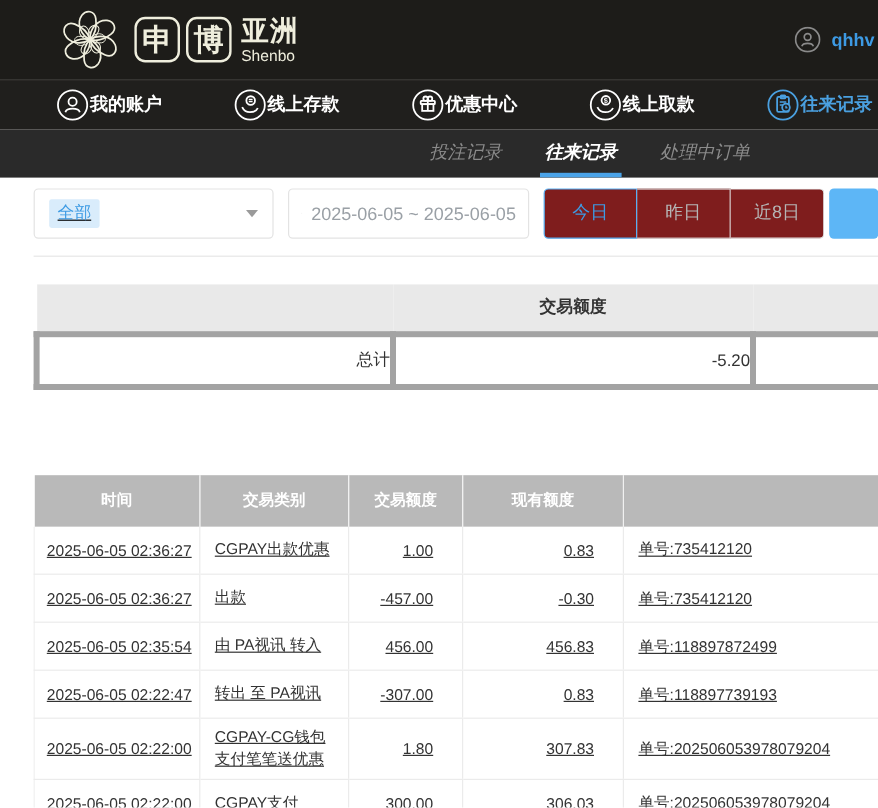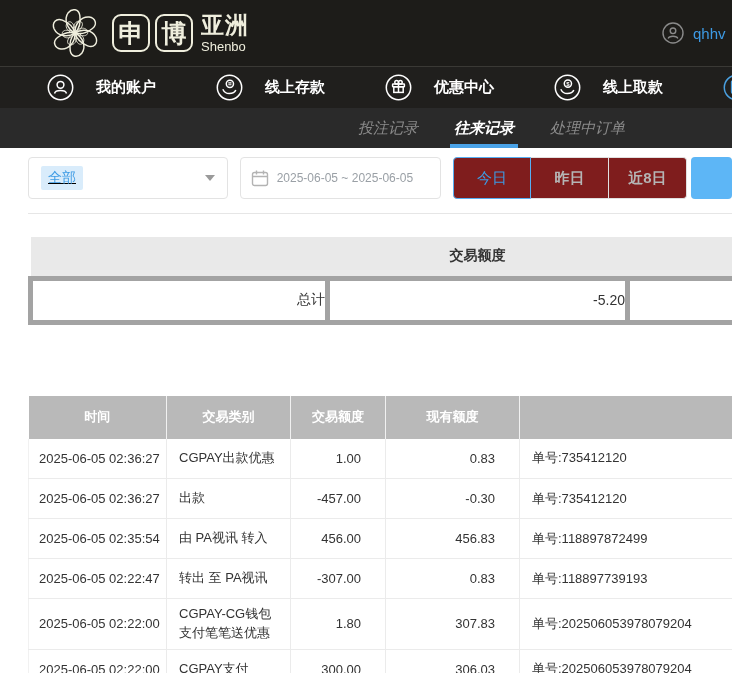--- a/index.html
+++ b/index.html
@@ -10,71 +10,71 @@
   
   .topbar { height:66px; background:#1d1c19; display:flex; align-items:center; position:relative; overflow:hidden; }
   .logo-wrap { display:flex; align-items:center; margin-left:46px; }
   .flower { width:58px; height:58px; margin-right:8px; }
   .char-box { width:38px; height:38px; border:2.5px solid #efeedd; border-radius:9px; color:#efeedd;
     font-size:25px; font-weight:bold; display:flex; align-items:center; justify-content:center; margin-right:5px; }
   .region-stack { color:#efeedd; line-height:1; margin-left:3px; }
   .region { font-size:23px; font-weight:bold; letter-spacing:1px; }
   .subtitle { font-size:13px; margin-top:3px; }
   .user-area { position:absolute; left:662px; top:0; height:100%; display:flex; align-items:center; gap:9px; }
-  .username { color:#3d9ae4; font-size:15px; white-space:nowrap; }
+  .username { color:#3d9ae4; font-size:15px; white-space:nowrap;font-weight:bold; }
 
   
   .navbar { height:42px; background:#201f1d; border-top:1px solid #3a3935; display:flex; align-items:center;
     padding-left:47px; gap:60px; overflow:hidden; }
-  .nav-item { display:flex; align-items:center; gap:22px; color:#fff; font-size:15px; font-weight:bold;
+  .nav-item { display:flex; align-items:center; gap:1px; color:#fff; font-size:15px; font-weight:bold;
     white-space:nowrap; cursor:pointer; flex:none; }
   .nav-item.active { color:#4aa0e0; }
   .nav-item svg { display:block; }
 
   
   .tabbar { height:40px; background:#2a2a2a; display:flex; padding-left:358px; gap:36px; overflow:hidden; }
   .tab { color:#8b8b8b; font-size:15px; line-height:40px; position:relative; white-space:nowrap; cursor:pointer;font-style:italic; }
   .tab.active { color:#fff; font-weight:bold; }
   .tab.active::after { content:""; position:absolute; left:-4px; right:-4px; bottom:0; height:4px; background:#4aa3e8; }
 
   
   .content { padding-left:28px; }
 
   .filter-row { margin-top:9px; display:flex; height:42px; }
   .select-box { width:212px; height:42px; border:1px solid #e3e3e3; border-radius:4px; display:flex;
     align-items:center; justify-content:space-between; padding:0 12px; margin-right:12px; cursor:pointer; background:#fff;text-decoration:underline; }
   .chip { background:#d9ecfb; color:#3d9be4; font-size:14px; padding:3px 7px; border-radius:2px; }
   .caret { width:0; height:0; border-left:5px solid transparent; border-right:5px solid transparent;
     border-top:6px solid #9a9a9a; }
   .date-box { width:214px; height:42px; border:1px solid #e3e3e3; border-radius:4px; display:flex;
-    align-items:center; gap:8px; padding:0 10px; margin-right:12px; color:#9aa0a6; font-size:12px;
+    align-items:center; gap:8px; padding:0 10px; margin-right:12px; color:#9aa0a6; font-size:15px;
     white-space:nowrap; overflow:hidden; cursor:pointer; background:#fff; }
   .quick-group { display:flex; }
   .quick-btn { width:78px; height:42px; text-align:center; line-height:40px; font-size:15px; color:#b5b5b5;
     border:1px solid #e0e0e0; background:#7f1d1d; cursor:pointer; }
   .quick-btn:first-child { border-radius:4px 0 0 4px; }
   .quick-btn:last-child { border-radius:0 4px 4px 0; }
-  .quick-btn + .quick-btn { border-left:none;font-weight:bold; }
+  .quick-btn + .quick-btn { border-left:none; }
   .quick-btn.active { border:1px solid #56aef2; color:#3d9be4; }
   .query-btn { width:44px; height:42px; background:#5db6f6; border:none; border-radius:4px; margin-left:4px; cursor:pointer; }
 
   .divider { margin-top:14px; height:1px; background:#e6e6e6; width:960px; }
 
   
   table { border-collapse:collapse; table-layout:fixed; }
   .summary-table { margin-top:23px; width:960px; font-size:14px; color:#333; }
   .summary-table thead th { height:41px; background:#e9e9e9; font-weight:600; text-align:center; }
   .summary-table tbody td { height:44px; background:#fff; border:5px solid #a3a3a3; text-align:right; }
 
   
   .main-table { margin-top:71px; width:960px; font-size:13px; color:#333; }
   .main-table thead th { height:43px; background:#b9b9b9; color:#fff; font-size:13px; font-weight:bold;
     text-align:center; border-left:1px solid rgba(255,255,255,.8); }
   .main-table thead th:first-child { border-left:none; }
-  .main-table tbody td { height:40px; border-bottom:1px solid #ebebeb; border-left:1px solid #ebebeb; background:#fff; }
+  .main-table tbody td { height:40px; border-bottom:1px solid #ebebeb; border-left:1px solid #ebebeb; background:#fff;text-decoration:underline; }
   .main-table tbody td:first-child { border-left:1px solid #f1f1f1; }
   td.c-time { padding-left:10px; white-space:nowrap; }
   td.c-type { padding:6px 10px 6px 12px; word-break:break-all; line-height:1.45; }
   td.c-amount, td.c-balance { text-align:right; padding-right:24px; }
   td.c-note { padding-left:12px; }
 </style>
 </head>
 <body>
 
 <div class="topbar">

